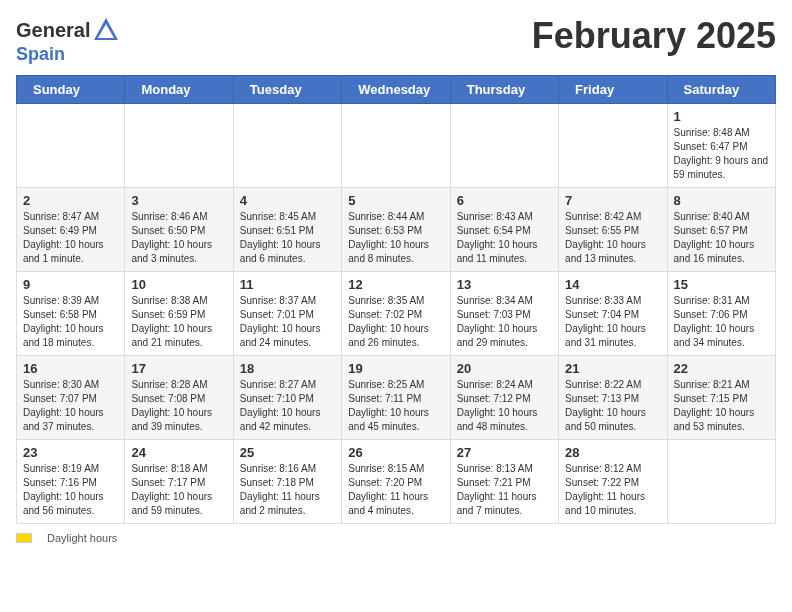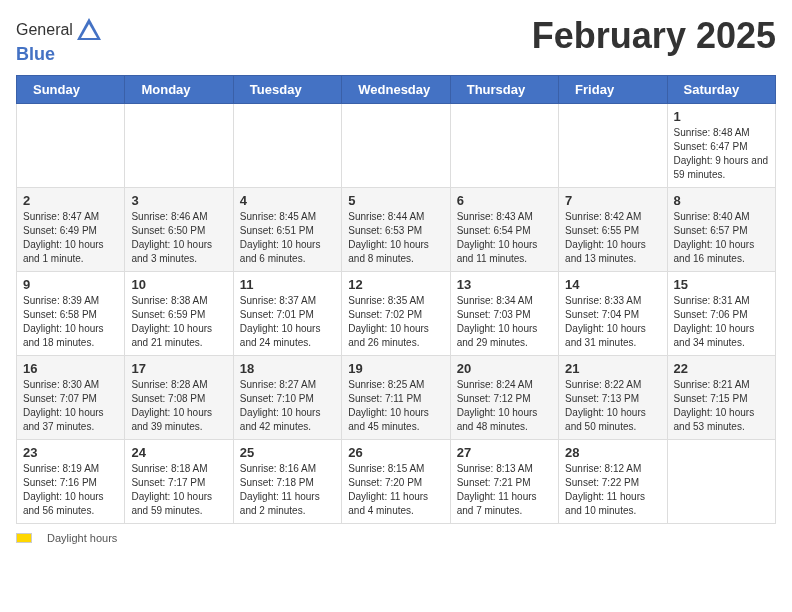--- a/index.html
+++ b/index.html
@@ -95,27 +95,27 @@
       vertical-align: middle;
     }
   </style>
 </head>
 <body>
 
 <div class="header">
   <div class="logo">
     <div>
       <div style="display:flex;align-items:center;">
-        <span style="font-size:16px;font-weight:normal;color:#333;">General</span>
+        <span style="font-size:20px;font-weight:bold;color:#333;">General</span>
         <svg class="logo-icon" viewBox="0 0 28 28">
           <polygon points="14,2 26,24 2,24" fill="#4472c4"></polygon>
           <polygon points="14,8 22,22 6,22" fill="#fff"></polygon>
         </svg>
       </div>
-      <span style="font-size:18px;font-weight:bold;color:#4472c4;">Blue</span>
+      <span style="font-size:18px;font-weight:bold;color:#4472c4;">Spain</span>
     </div>
   </div>
   <div class="title-block">
     <div class="month-year">February 2025</div>
   </div>
 </div>
 
 <table class="calendar">
   <thead>
     <tr>

